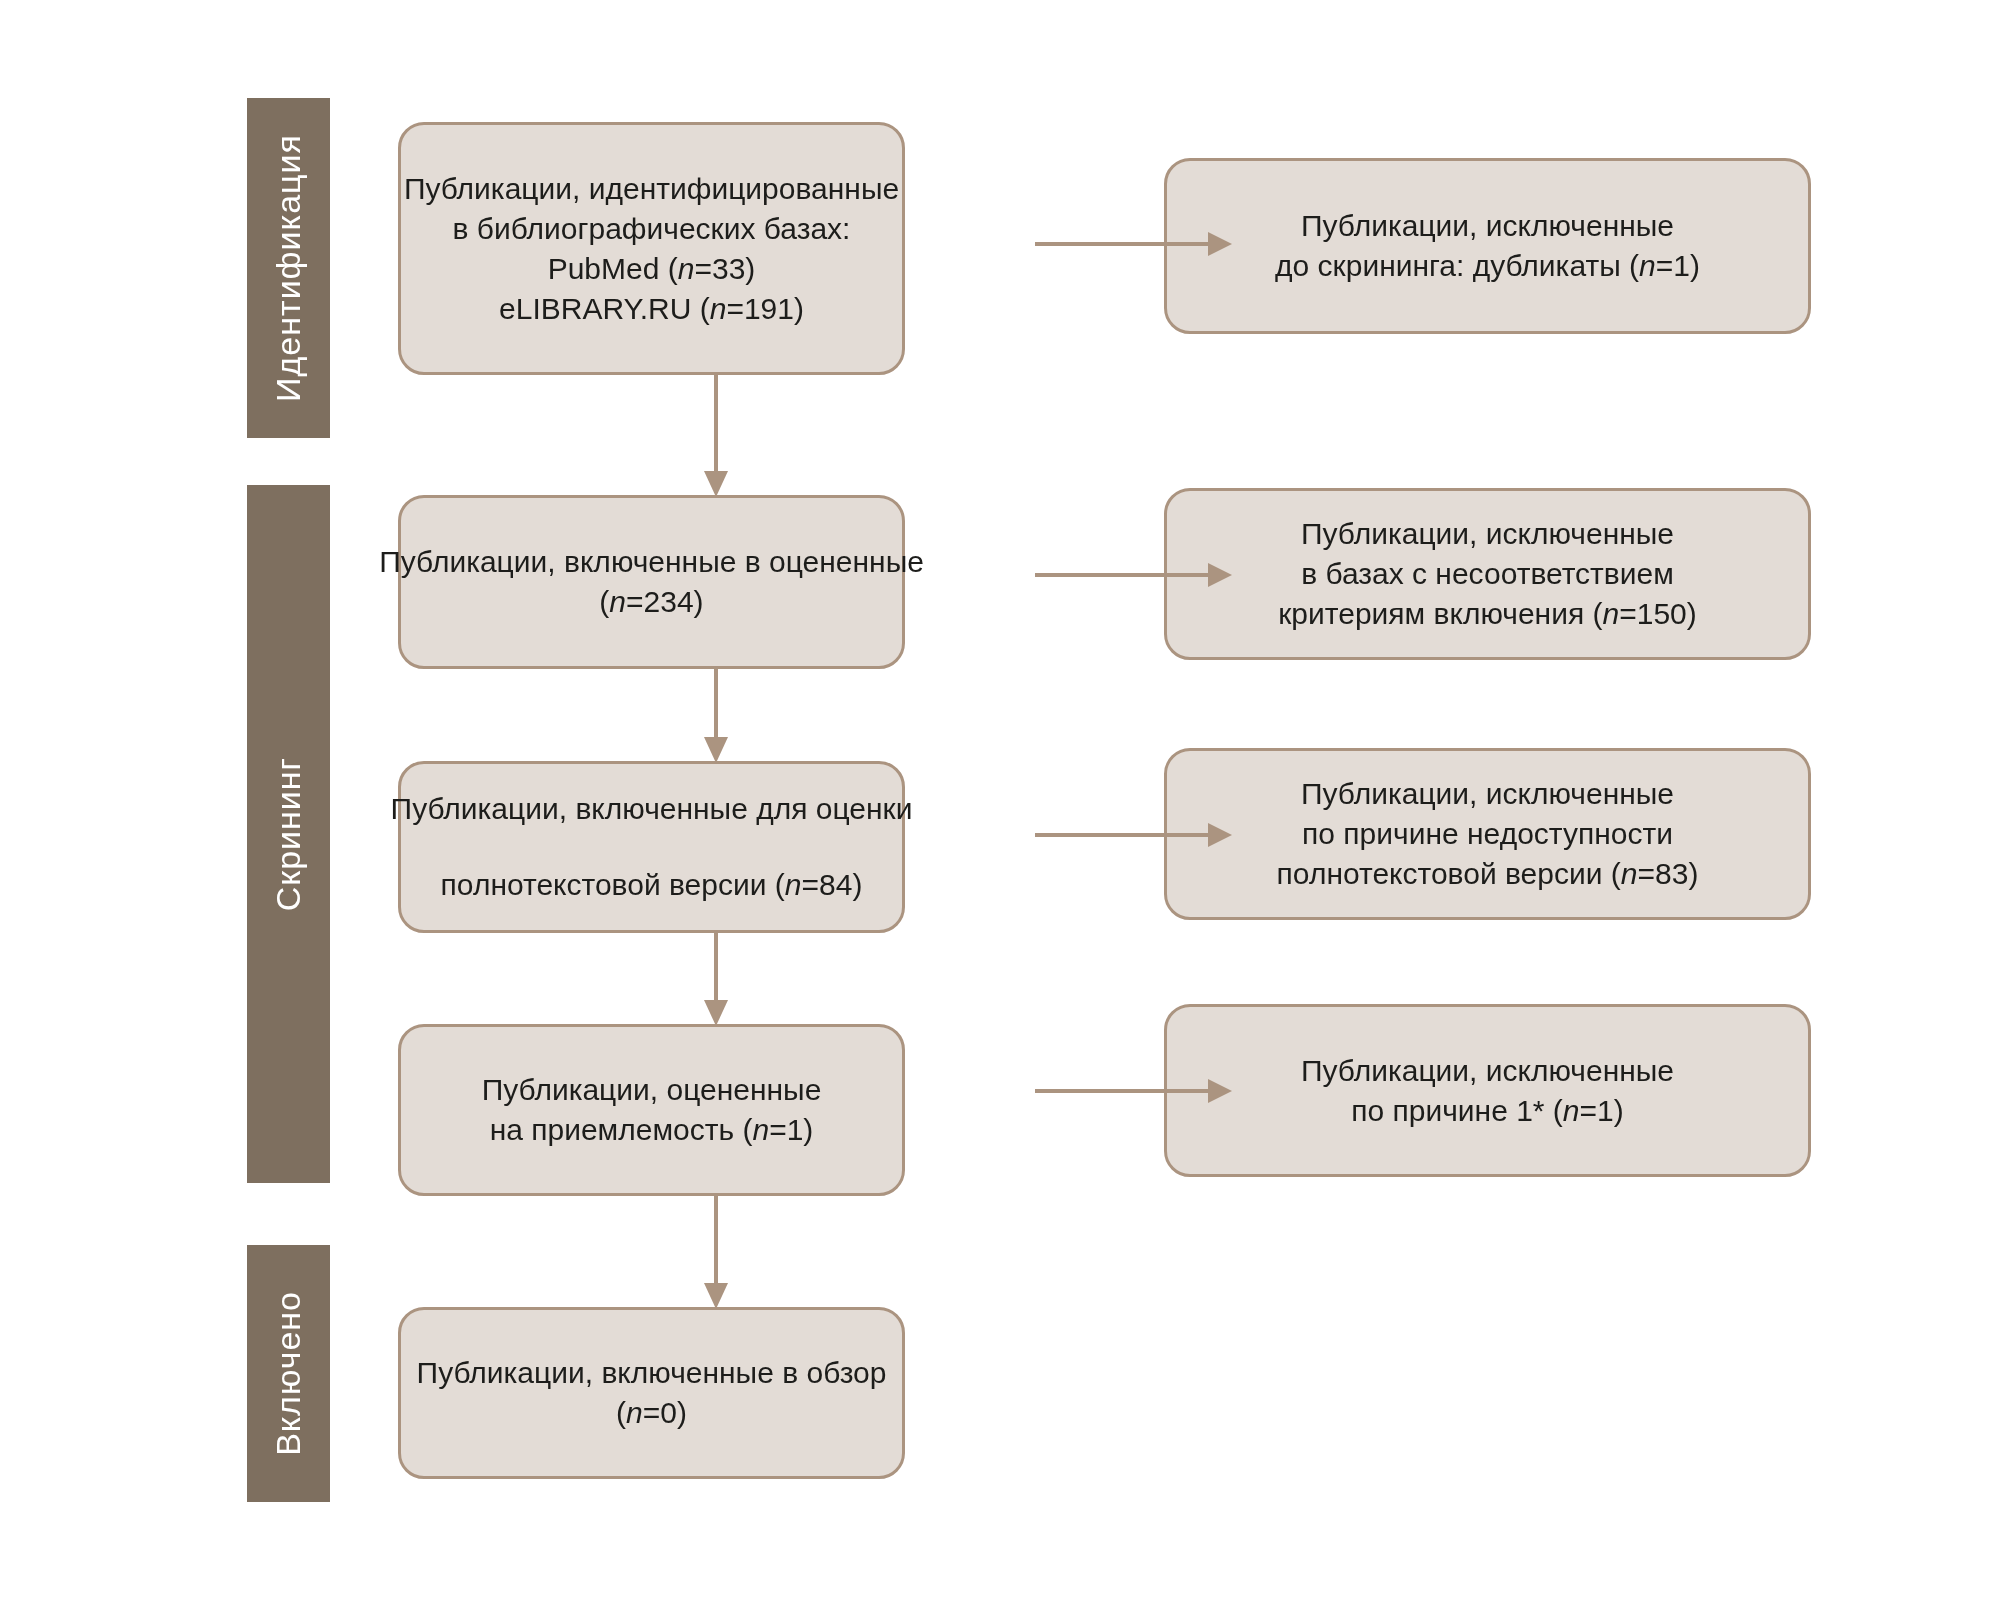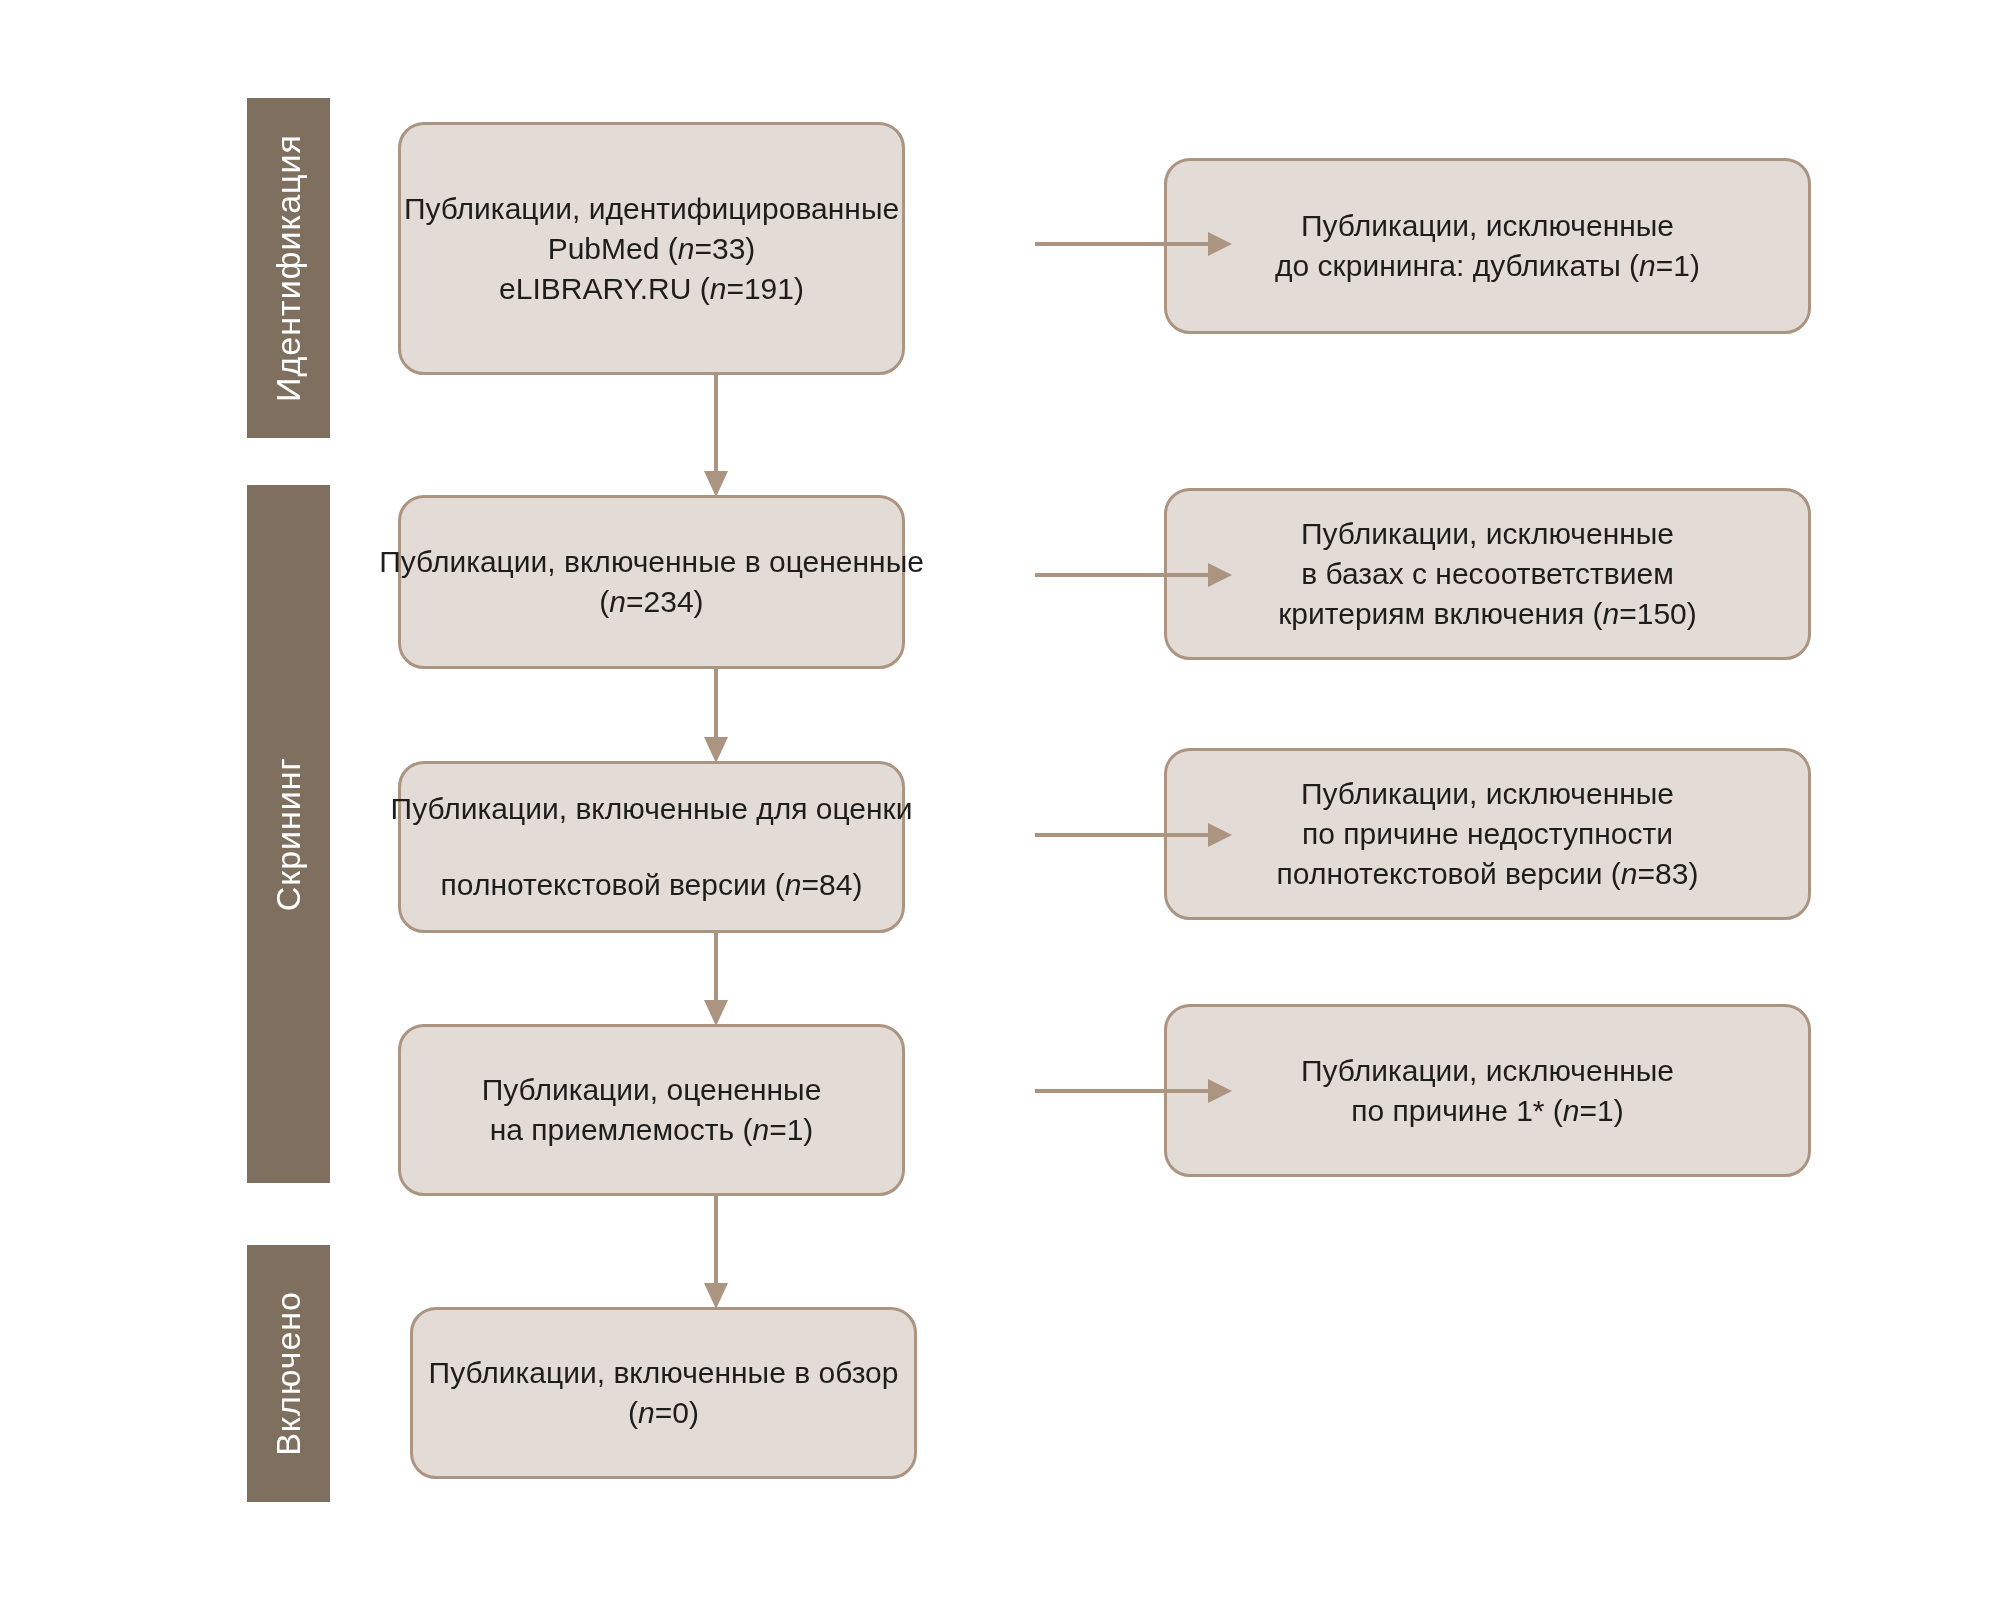--- a/index.html
+++ b/index.html
@@ -50,21 +50,21 @@
     padding:10px 20px;
   }
   .flow-box .line{white-space:nowrap;}
   .flow-box i{font-style:italic;}
 
   .main-col{left:398px;width:507px;}
   .box-m1{top:122px;height:253px;}
   .box-m2{top:495px;height:174px;}
   .box-m3{top:761px;height:172px;gap:36px;}
   .box-m4{top:1024px;height:172px;}
-  .box-m5{top:1307px;height:172px;margin-left:12px;}
+  .box-m5{top:1307px;height:172px;}
 
   .side-col{left:1164px;width:647px;}
   .box-s1{top:158px;height:176px;}
   .box-s2{top:488px;height:172px;}
   .box-s3{top:748px;height:172px;}
   .box-s4{top:1004px;height:173px;}
 
   .vline{position:absolute;left:714px;width:4px;background:var(--arrow);}
   .vhead{
     position:absolute;left:704px;width:0;height:0;
@@ -90,20 +90,21 @@
   </div>
   <div class="stage-bar bar-screening">
     <span class="stage-label">Скрининг</span>
   </div>
   <div class="stage-bar bar-included">
     <span class="stage-label">Включено</span>
   </div>
 
   <div class="flow-box main-col box-m1">
       <div class="line">Публикации, идентифицированные</div>
+      <div class="line">в библиографических базах:</div>
       <div class="line">PubMed (<i>n</i>=33)</div>
       <div class="line">eLIBRARY.RU (<i>n</i>=191)</div>
     </div>
   <div class="flow-box main-col box-m2">
       <div class="line">Публикации, включенные в оцененные</div>
       <div class="line">(<i>n</i>=234)</div>
     </div>
   <div class="flow-box main-col box-m3">
       <div class="line">Публикации, включенные для оценки</div>
       <div class="line">полнотекстовой версии (<i>n</i>=84)</div>

